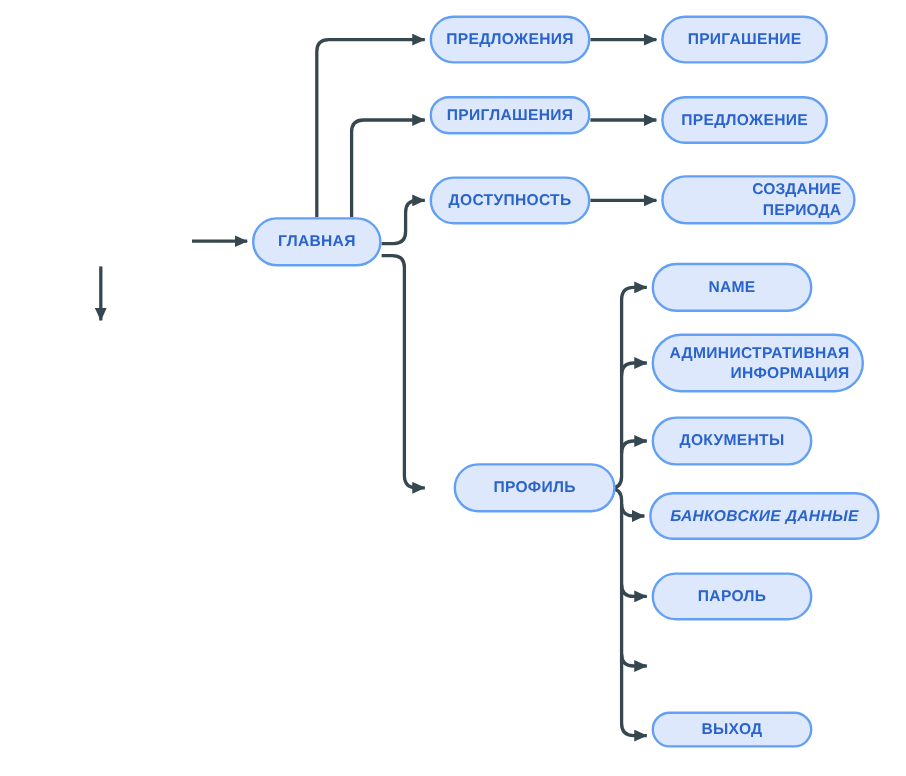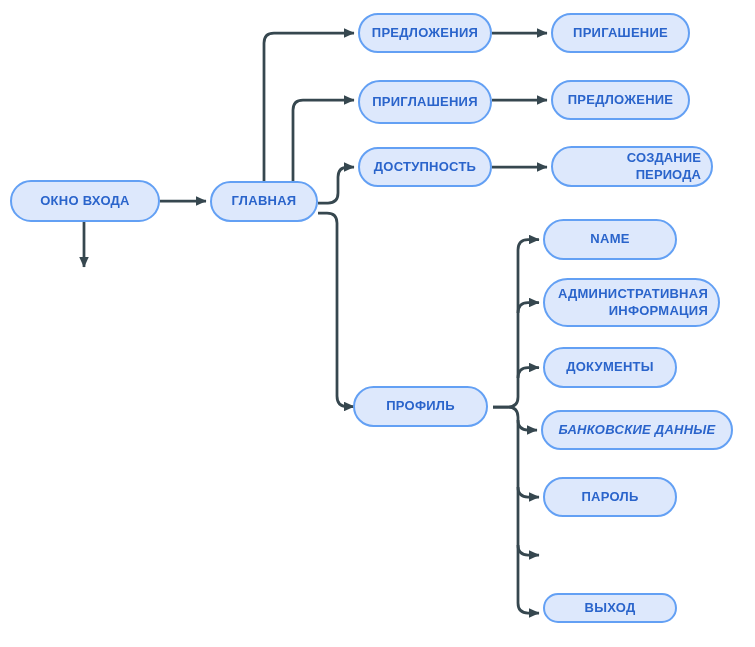--- a/index.html
+++ b/index.html
@@ -56,38 +56,37 @@
     <path class="edge" d="M 492 167 H 547" marker-end="url(#arr)"></path>
     <path class="edge" d="M 493 407 H 508 Q 518 407 518 397 V 250 Q 518 239.5 528 239.5 H 539" marker-end="url(#arr)"></path>
     <path class="edge" d="M 493 407 H 508 Q 518 407 518 417 V 603 Q 518 613 528 613 H 539" marker-end="url(#arr)"></path>
     <path class="edge" d="M 518 313 Q 518 302.5 528 302.5 H 539" marker-end="url(#arr)"></path>
     <path class="edge" d="M 518 378 Q 518 367.5 528 367.5 H 539" marker-end="url(#arr)"></path>
     <path class="edge" d="M 518 420 Q 518 430 528 430 H 537" marker-end="url(#arr)"></path>
     <path class="edge" d="M 518 487 Q 518 497 528 497 H 539" marker-end="url(#arr)"></path>
     <path class="edge" d="M 518 545 Q 518 555 528 555 H 539" marker-end="url(#arr)"></path>
   </svg>
 
-  <div class="node" style="left:10px;top:180px;width:150px;height:42px;">ОКНО ВХОДА</div>
 
 
   <div class="node" style="left:210px;top:181px;width:108px;height:41px;">ГЛАВНАЯ</div>
 
   <div class="node" style="left:358px;top:13px;width:134px;height:40px;">ПРЕДЛОЖЕНИЯ</div>
 
   <div class="node" style="left:551px;top:13px;width:139px;height:40px;">ПРИГАШЕНИЕ</div>
 
-  <div class="node" style="left:358px;top:80px;width:134px;height:44px;">ПРИГЛАШЕНИЯ</div>
+  <div class="node" style="left:358px;top:80px;width:134px;height:32px;">ПРИГЛАШЕНИЯ</div>
 
   <div class="node" style="left:551px;top:80px;width:139px;height:40px;">ПРЕДЛОЖЕНИЕ</div>
 
   <div class="node" style="left:358px;top:147px;width:134px;height:40px;">ДОСТУПНОСТЬ</div>
 
   <div class="node" style="left:551px;top:146px;width:162px;height:41px;letter-spacing:.1px;">СОЗДАНИЕ ПЕРИОДА</div>
 
-  <div class="node" style="left:353px;top:386px;width:135px;height:41px;">ПРОФИЛЬ</div>
+  <div class="node" style="left:378px;top:386px;width:135px;height:41px;">ПРОФИЛЬ</div>
 
   <div class="node" style="left:543px;top:219px;width:134px;height:41px;">NAME</div>
 
   <div class="node" style="left:543px;top:278px;width:177px;height:49px;border-radius:26px;">АДМИНИСТРАТИВНАЯ ИНФОРМАЦИЯ</div>
 
   <div class="node" style="left:543px;top:347px;width:134px;height:41px;">ДОКУМЕНТЫ</div>
 
   <div class="node" style="left:541px;top:410px;width:192px;height:40px;font-style:italic;">БАНКОВСКИЕ ДАННЫЕ</div>
 
   <div class="node" style="left:543px;top:477px;width:134px;height:40px;">ПАРОЛЬ</div>

